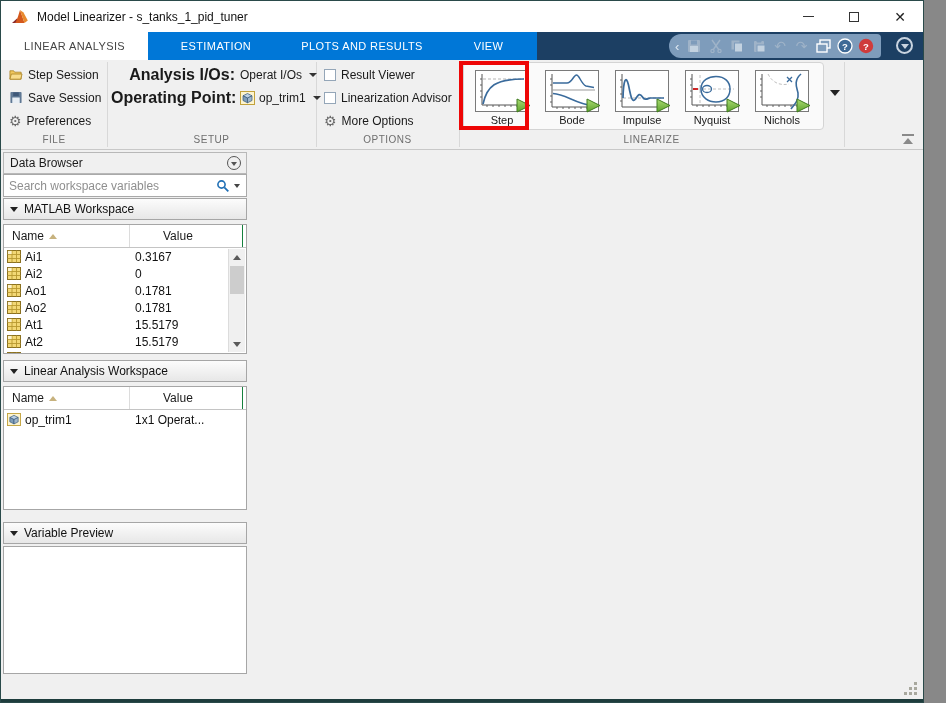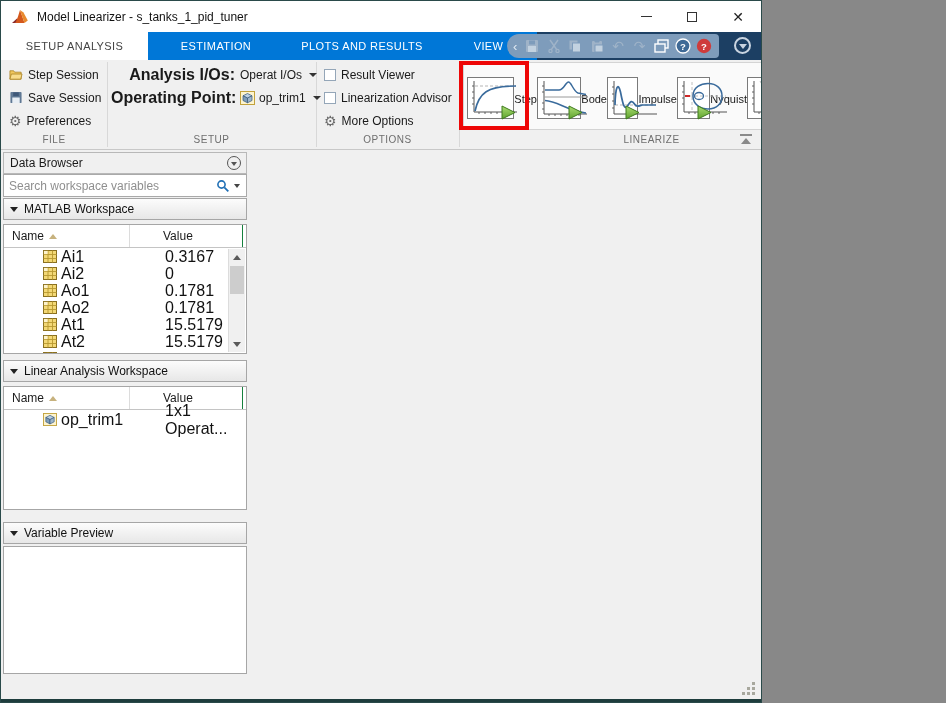--- a/index.html
+++ b/index.html
@@ -1,18 +1,18 @@
 <!DOCTYPE html>
 <html><head>
 <meta charset="utf-8">
 <style>
   * { margin:0; padding:0; box-sizing:border-box; }
   html,body { width:946px; height:703px; font-family:"Liberation Sans", sans-serif; }
   body { background:#888; }
-  .window { position:relative; width:762px; height:703px; background:#f0f0f0;
+  .window { position:relative; width:924px; height:703px; background:#f0f0f0;
             border:1px solid #2a4a4a; overflow:hidden; }
 
   
   .titlebar { position:absolute; top:0; left:0; right:0; height:31px; background:#fff;
               display:flex; align-items:center; }
   .app-icon { width:18px; height:16px; margin:0 8px 0 10px; }
   .title-text { font-size:12px; color:#111; }
   .win-controls { position:absolute; right:0; top:0; height:31px; display:flex; }
   .win-btn { width:46px; height:31px; display:flex; align-items:center; justify-content:center;
              color:#222; font-size:13px; cursor:default; }
@@ -50,21 +50,21 @@
   .setup-lab { width:124px; text-align:right; font-weight:bold; font-size:16px; color:#1a1a1a; white-space:nowrap; }
   .setup-val { margin-left:5px; display:flex; align-items:center; gap:4px; font-size:12px; color:#1a1a1a; }
   .caret { width:0; height:0; border-left:4px solid transparent; border-right:4px solid transparent;
            border-top:4px solid #333; display:inline-block; margin-left:3px; }
   .opts-col { position:absolute; left:323px; top:6px; display:flex; flex-direction:column; gap:6px; }
   .checkbox { width:12px; height:12px; background:#fff; border:1px solid #94a6b8; display:inline-block; }
   .gear { font-size:14px; color:#6b6b6b; line-height:1; }
 
   .gallery { position:absolute; left:462px; top:2px; width:361px; height:68px; background:#fafafa;
              border:1px solid #d4d4d4; border-radius:4px; display:flex; padding:3px 0 0 3px; }
-  .gal-item { width:70px; display:flex; align-items:center;justify-content:center; }
+  .gal-item { width:70px; display:flex; flex-direction:column; align-items:center;justify-content:center; }
   .gal-icon { position:relative; width:54px; height:42px; background:#fff; border:1px solid #7a7a7a; }
   .gal-icon svg.plot { position:absolute; left:0; top:0; }
   .play { position:absolute; right:-4px; bottom:-2px; }
   .gal-label { font-size:11px; color:#1a1a1a; margin-top:2px; }
   .gal-dd { position:absolute; left:829px; top:30px; width:0; height:0; border-left:5px solid transparent;
             border-right:5px solid transparent; border-top:6px solid #222; }
   .highlight-box { position:absolute; left:458px; top:1px; width:70px; height:69px;
                    border:4px solid #ee0707; pointer-events:none; z-index:5; }
   .collapse-btn { position:absolute; right:8px; bottom:4px; width:14px; height:11px; }
   .collapse-btn .bar { width:12px; height:2px; background:#8a8a8a; margin:0 auto 2px; }
@@ -95,21 +95,21 @@
                     border-top:5px solid #222; }
   .tablebox { position:absolute; left:0; right:0; background:#fff; border:1px solid #a6a6a6; overflow:hidden; }
   .thead { display:flex; height:23px; border-bottom:1px solid #c4c4c4; align-items:center;
            font-size:12px; color:#1a1a1a; }
   .th-name { width:126px; padding-left:8px; display:flex; align-items:center; gap:5px;
              border-right:1px solid #dcdcdc; height:100%; }
   .th-val { width:84px; padding-left:4px; border-right:1px solid #15803d; height:100%;
             display:flex; align-items:center;margin-left:29px; }
   .sort-up { width:0; height:0; border-left:4px solid transparent; border-right:4px solid transparent;
              border-bottom:5px solid #c7b27e; }
-  .trow { display:flex; height:17px; align-items:center; font-size:16px; color:#111;padding-left:36px; }
+  .trow { display:flex; height:17px; align-items:center; font-size:12px; color:#111; }
   .td-name { width:126px; padding-left:3px; display:flex; align-items:center; gap:4px; }
   .td-val { width:90px; padding-left:5px; }
   .vicon { width:14px; height:13px; flex:0 0 14px; }
   .scrollbar { position:absolute; top:24px; right:1px; width:17px; bottom:1px; background:#f0f0f0;
                border-left:1px solid #dcdcdc; }
   .sb-btn { position:absolute; left:0; right:0; height:16px; display:flex; align-items:center; justify-content:center; }
   .sb-up { top:0; } .sb-down { bottom:0; }
   .sb-tri-up { width:0; height:0; border-left:4px solid transparent; border-right:4px solid transparent;
                border-bottom:5px solid #5a5a5a; }
   .sb-tri-down { width:0; height:0; border-left:4px solid transparent; border-right:4px solid transparent;
@@ -139,21 +139,21 @@
           <span class="glyph-max"></span>
         </div>
       <div class="win-btn">
           <span class="glyph-close">✕</span>
         </div>
     </div>
   </div>
 
   <div class="tabbar">
     <div class="tabs">
-      <div class="tab active" style="width:147px">SETUP ANALYSIS</div>
+      <div class="tab active" style="width:147px">LINEAR ANALYSIS</div>
       <div class="tab" style="width:136px">ESTIMATION</div>
       <div class="tab" style="width:156px">PLOTS AND RESULTS</div>
       <div class="tab" style="width:97px">VIEW</div>
     </div>
     <div class="tab-dark">
       <div class="qa-bar">
         <span class="qa-chev">‹</span>
         <span class="qa-icon">
           <svg width="14" height="14" viewBox="0 0 14 14">
               <rect x="1" y="1" width="12" height="12" rx="1" fill="#9fb3c8"></rect>

